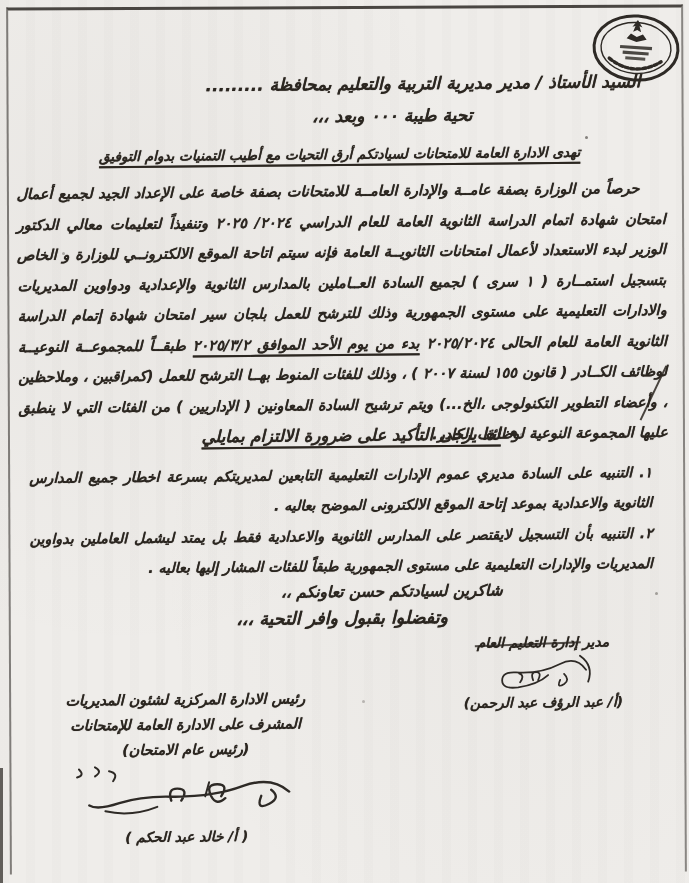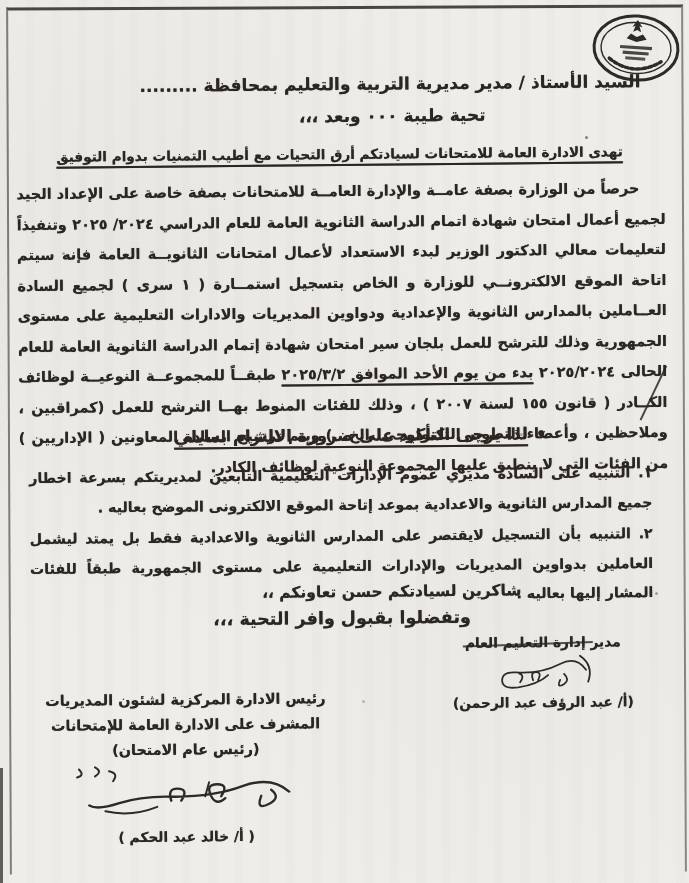--- a/index.html
+++ b/index.html
@@ -11,20 +11,21 @@
   }
   .scan{
     position:relative;width:689px;height:883px;
     background:
       radial-gradient(ellipse at 18% 28%, rgba(120,110,100,0.05), transparent 45%),
       radial-gradient(ellipse at 75% 65%, rgba(120,110,100,0.04), transparent 50%),
       repeating-linear-gradient(90deg, rgba(60,55,50,0.015) 0 9px, transparent 9px 26px),
       #efedea;
     overflow:hidden;
     color:#2b2620;
+    font-style:italic;
   }
   
   .frame{
     position:absolute;top:6px;left:8px;right:4px;bottom:10px;
     border-top:3px solid rgba(38,34,30,0.82);
     border-left:2px solid rgba(38,34,30,0.55);
     border-right:2px solid rgba(38,34,30,0.5);
     transform:rotate(-0.25deg);
     pointer-events:none;
   }

